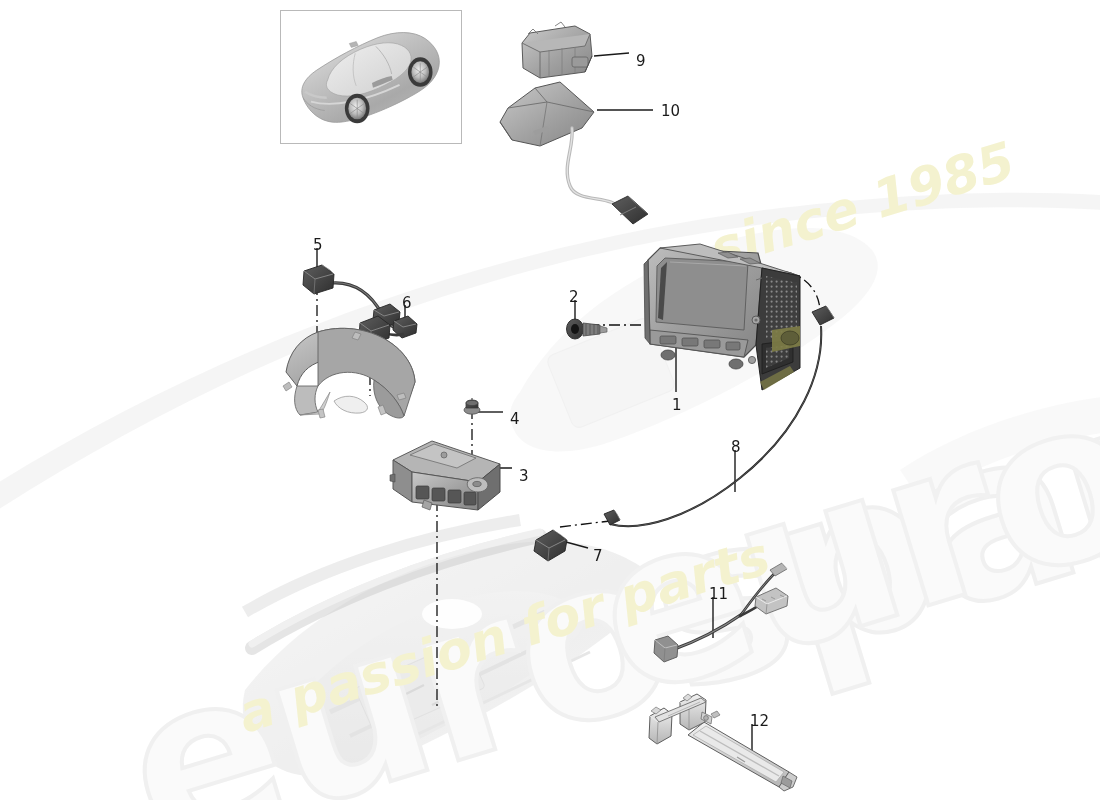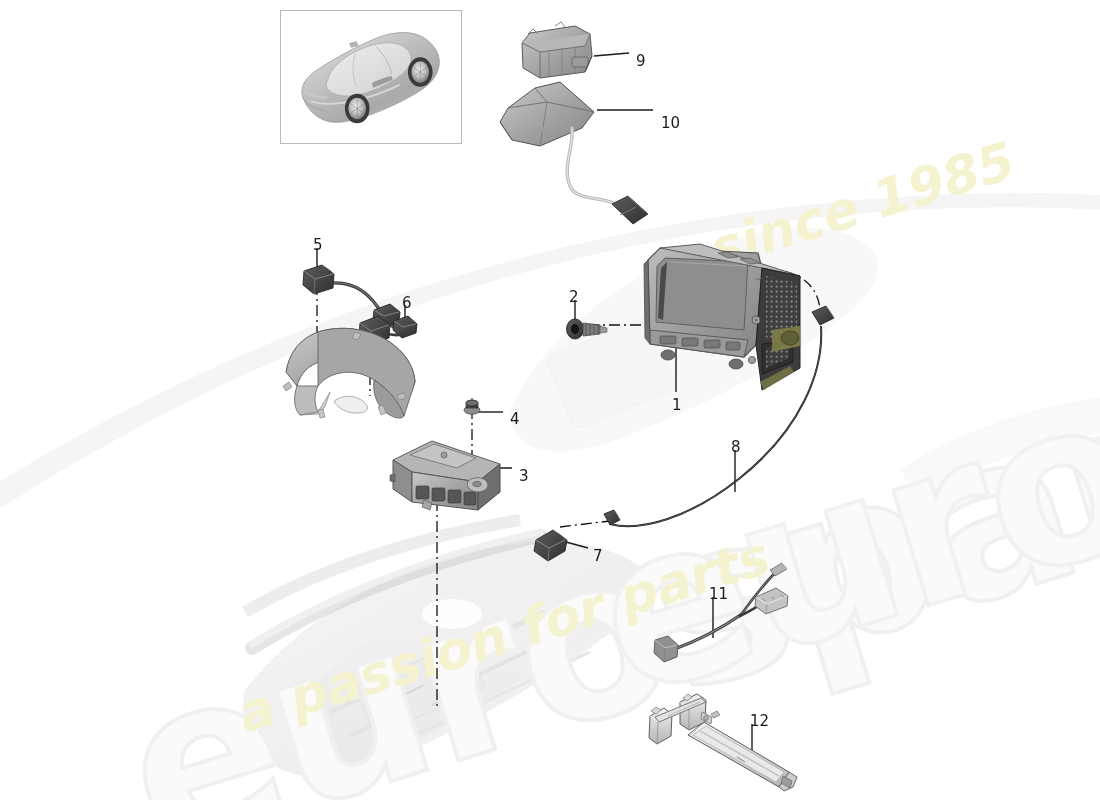--- a/index.html
+++ b/index.html
@@ -521,18 +521,18 @@
   <div id="callouts">
       <div class="callout" style="left: 672px; top: 398px;">1</div>
       <div class="callout" style="left: 569px; top: 290px;">2</div>
       <div class="callout" style="left: 519px; top: 469px;">3</div>
       <div class="callout" style="left: 510px; top: 412px;">4</div>
       <div class="callout" style="left: 313px; top: 238px;">5</div>
       <div class="callout" style="left: 402px; top: 296px;">6</div>
       <div class="callout" style="left: 593px; top: 549px;">7</div>
       <div class="callout" style="left: 731px; top: 440px;">8</div>
       <div class="callout" style="left: 636px; top: 54px;">9</div>
-      <div class="callout" style="left: 661px; top: 116px;">10</div>
+      <div class="callout" style="left: 661px; top: 104px;">10</div>
       <div class="callout" style="left: 709px; top: 587px; text-align: right;">11</div>
       <div class="callout" style="left: 750px; top: 714px;">12</div>
     </div>
 
 </div>
 
 </body></html>

